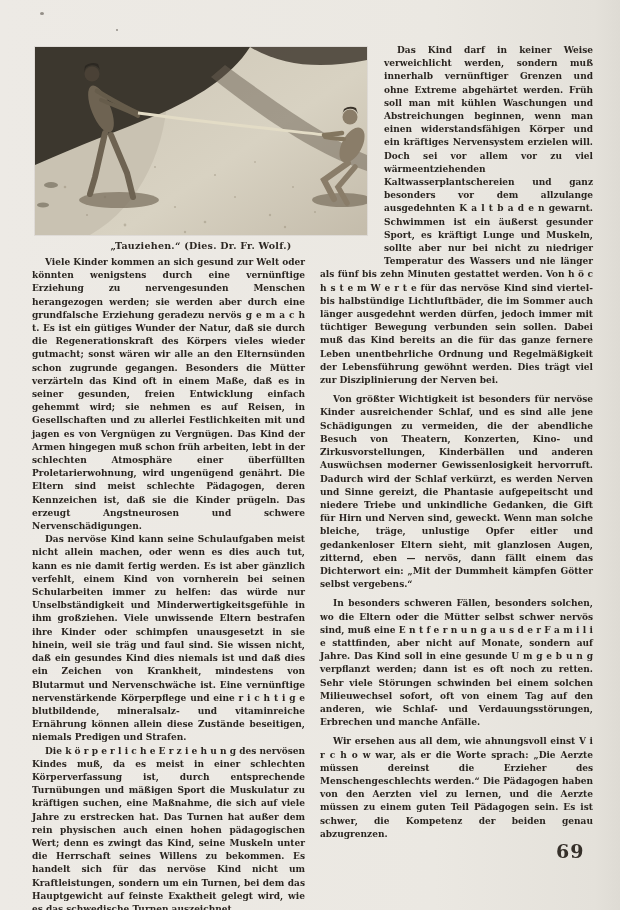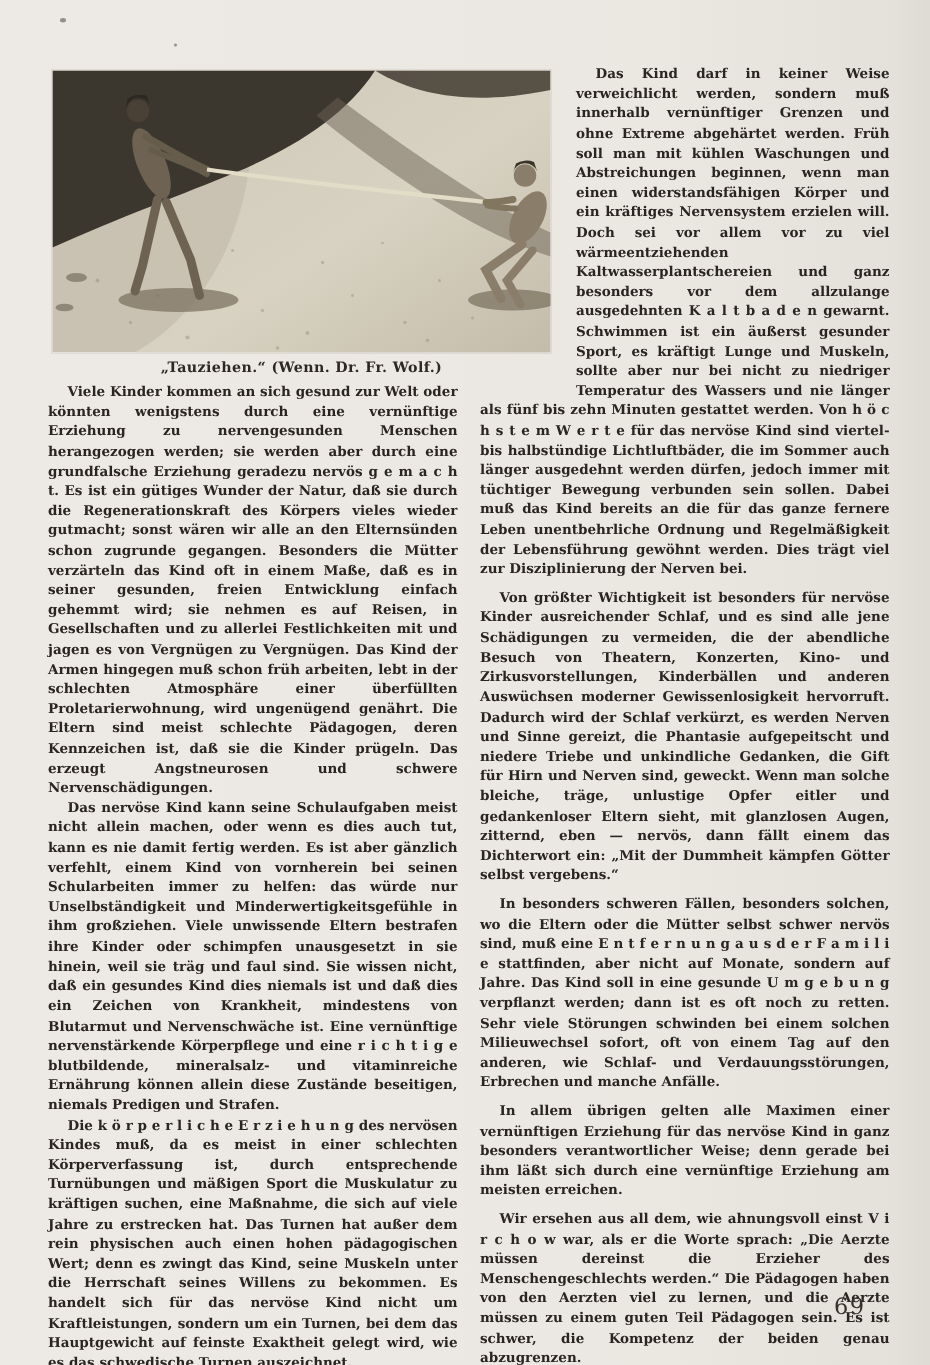--- a/index.html
+++ b/index.html
@@ -40,23 +40,22 @@
     text-rendering:optimizeLegibility;
   }
   .col p{margin:0;text-indent:13px;}
   .col-left{left:32px;top:256px;width:273px;}
   .col-right{left:320px;top:44px;width:273px;}
   .col-right p{margin-bottom:6px;}
   .photo-overhang-spacer{float:left;width:64px;height:212px;}
 
   .pagenum{
     position:absolute;left:556px;top:840px;width:44px;
-    font-size:15px;font-weight:normal;letter-spacing:1px;color:#36302a;
+    font-size:19px;font-weight:bold;letter-spacing:1px;color:#36302a;
     font-family:"DejaVu Serif","Liberation Serif",serif;
-    margin-top:22px;
   }
 </style>
 </head>
 <body>
 
 <div class="page">
 
   <span class="speck s1"></span>
   <span class="speck s2"></span>
   <span class="speck s3"></span>
@@ -122,33 +121,32 @@
         <path d="M320,120 L303,140 L312,156" stroke="#8a7d69" stroke-width="5.5" fill="none" stroke-linecap="round"></path>
         <ellipse cx="317" cy="98" rx="10" ry="19" transform="rotate(28 317 98)" fill="#8a7d69"></ellipse>
         <path d="M307,86 C300,87 295,88 289,88" stroke="#83765f" stroke-width="4.6" fill="none" stroke-linecap="round"></path>
         <path d="M309,92 C302,92 296,91 290,90" stroke="#83765f" stroke-width="4" fill="none" stroke-linecap="round"></path>
         <circle cx="315" cy="70" r="7.5" fill="#8a7d69"></circle>
         <path d="M307,68 A8.5 8.5 0 0 1 323,67 L321,61 A10 7 0 0 0 309,62 Z" fill="#3a332a"></path>
       </g>
     </svg>
   </figure>
 
-  <figcaption class="caption">„Tauziehen.“  (Wenn. Dr. Fr. Wolf.)</figcaption>
+  <figcaption class="caption">„Tauziehen.“  (Dies. Dr. Fr. Wolf.)</figcaption>
 
   <div class="col col-left">
     <p>Viele Kinder kommen an sich gesund zur Welt oder könnten wenigstens durch eine vernünftige Erziehung zu nervengesunden Menschen herangezogen werden; sie werden aber durch eine grundfalsche Erziehung geradezu nervös g e m a c h t. Es ist ein gütiges Wunder der Natur, daß sie durch die Regenerationskraft des Körpers vieles wieder gutmacht; sonst wären wir alle an den Elternsünden schon zugrunde gegangen. Besonders die Mütter verzärteln das Kind oft in einem Maße, daß es in seiner gesunden, freien Entwicklung einfach gehemmt wird; sie nehmen es auf Reisen, in Gesellschaften und zu allerlei Festlichkeiten mit und jagen es von Vergnügen zu Vergnügen. Das Kind der Armen hingegen muß schon früh arbeiten, lebt in der schlechten Atmosphäre einer überfüllten Proletarierwohnung, wird ungenügend genährt. Die Eltern sind meist schlechte Pädagogen, deren Kennzeichen ist, daß sie die Kinder prügeln. Das erzeugt Angstneurosen und schwere Nervenschädigungen.</p>
     <p>Das nervöse Kind kann seine Schulaufgaben meist nicht allein machen, oder wenn es dies auch tut, kann es nie damit fertig werden. Es ist aber gänzlich verfehlt, einem Kind von vornherein bei seinen Schularbeiten immer zu helfen: das würde nur Unselbständigkeit und Minderwertigkeitsgefühle in ihm großziehen. Viele unwissende Eltern bestrafen ihre Kinder oder schimpfen unausgesetzt in sie hinein, weil sie träg und faul sind. Sie wissen nicht, daß ein gesundes Kind dies niemals ist und daß dies ein Zeichen von Krankheit, mindestens von Blutarmut und Nervenschwäche ist. Eine vernünftige nervenstärkende Körperpflege und eine r i c h t i g e blutbildende, mineralsalz- und vitaminreiche Ernährung können allein diese Zustände beseitigen, niemals Predigen und Strafen.</p>
     <p>Die k ö r p e r l i c h e  E r z i e h u n g des nervösen Kindes muß, da es meist in einer schlechten Körperverfassung ist, durch entsprechende Turnübungen und mäßigen Sport die Muskulatur zu kräftigen suchen, eine Maßnahme, die sich auf viele Jahre zu erstrecken hat. Das Turnen hat außer dem rein physischen auch einen hohen pädagogischen Wert; denn es zwingt das Kind, seine Muskeln unter die Herrschaft seines Willens zu bekommen. Es handelt sich für das nervöse Kind nicht um Kraftleistungen, sondern um ein Turnen, bei dem das Hauptgewicht auf feinste Exaktheit gelegt wird, wie es das schwedische Turnen auszeichnet.</p>
   </div>
 
   <div class="col col-right">
     <div class="photo-overhang-spacer"></div>
     <p>Das Kind darf in keiner Weise verweichlicht werden, sondern muß innerhalb vernünftiger Grenzen und ohne Extreme abgehärtet werden. Früh soll man mit kühlen Waschungen und Abstreichungen beginnen, wenn man einen widerstandsfähigen Körper und ein kräftiges Nervensystem erzielen will. Doch sei vor allem vor zu viel wärmeentziehenden Kaltwasserplantschereien und ganz besonders vor dem allzulange ausgedehnten K a l t b a d e n gewarnt. Schwimmen ist ein äußerst gesunder Sport, es kräftigt Lunge und Muskeln, sollte aber nur bei nicht zu niedriger Temperatur des Wassers und nie länger als fünf bis zehn Minuten gestattet werden. Von h ö c h s t e m  W e r t e für das nervöse Kind sind viertel- bis halbstündige Lichtluftbäder, die im Sommer auch länger ausgedehnt werden dürfen, jedoch immer mit tüchtiger Bewegung verbunden sein sollen. Dabei muß das Kind bereits an die für das ganze fernere Leben unentbehrliche Ordnung und Regelmäßigkeit der Lebensführung gewöhnt werden. Dies trägt viel zur Disziplinierung der Nerven bei.</p>
     <p>Von größter Wichtigkeit ist besonders für nervöse Kinder ausreichender Schlaf, und es sind alle jene Schädigungen zu vermeiden, die der abendliche Besuch von Theatern, Konzerten, Kino- und Zirkusvorstellungen, Kinderbällen und anderen Auswüchsen moderner Gewissenlosigkeit hervorruft. Dadurch wird der Schlaf verkürzt, es werden Nerven und Sinne gereizt, die Phantasie aufgepeitscht und niedere Triebe und unkindliche Gedanken, die Gift für Hirn und Nerven sind, geweckt. Wenn man solche bleiche, träge, unlustige Opfer eitler und gedankenloser Eltern sieht, mit glanzlosen Augen, zitternd, eben — nervös, dann fällt einem das Dichterwort ein: „Mit der Dummheit kämpfen Götter selbst vergebens.“</p>
     <p>In besonders schweren Fällen, besonders solchen, wo die Eltern oder die Mütter selbst schwer nervös sind, muß eine E n t f e r n u n g  a u s  d e r  F a m i l i e stattfinden, aber nicht auf Monate, sondern auf Jahre. Das Kind soll in eine gesunde U m g e b u n g verpflanzt werden; dann ist es oft noch zu retten. Sehr viele Störungen schwinden bei einem solchen Milieuwechsel sofort, oft von einem Tag auf den anderen, wie Schlaf- und Verdauungsstörungen, Erbrechen und manche Anfälle.</p>
-    <p>In allem übrigen gelten alle Maximen einer vernünftigen Erziehung für das nervöse Kind in ganz besonders verantwortlicher Weise; denn gerade bei ihm läßt sich durch eine vernünftige Erziehung am meisten erreichen.</p>
     <p>Wir ersehen aus all dem, wie ahnungsvoll einst V i r c h o w war, als er die Worte sprach: „Die Aerzte müssen dereinst die Erzieher des Menschengeschlechts werden.“ Die Pädagogen haben von den Aerzten viel zu lernen, und die Aerzte müssen zu einem guten Teil Pädagogen sein. Es ist schwer, die Kompetenz der beiden genau abzugrenzen.</p>
 
   </div>
 
   <div class="pagenum">69</div>
 
 </div>
 
 </body></html>

